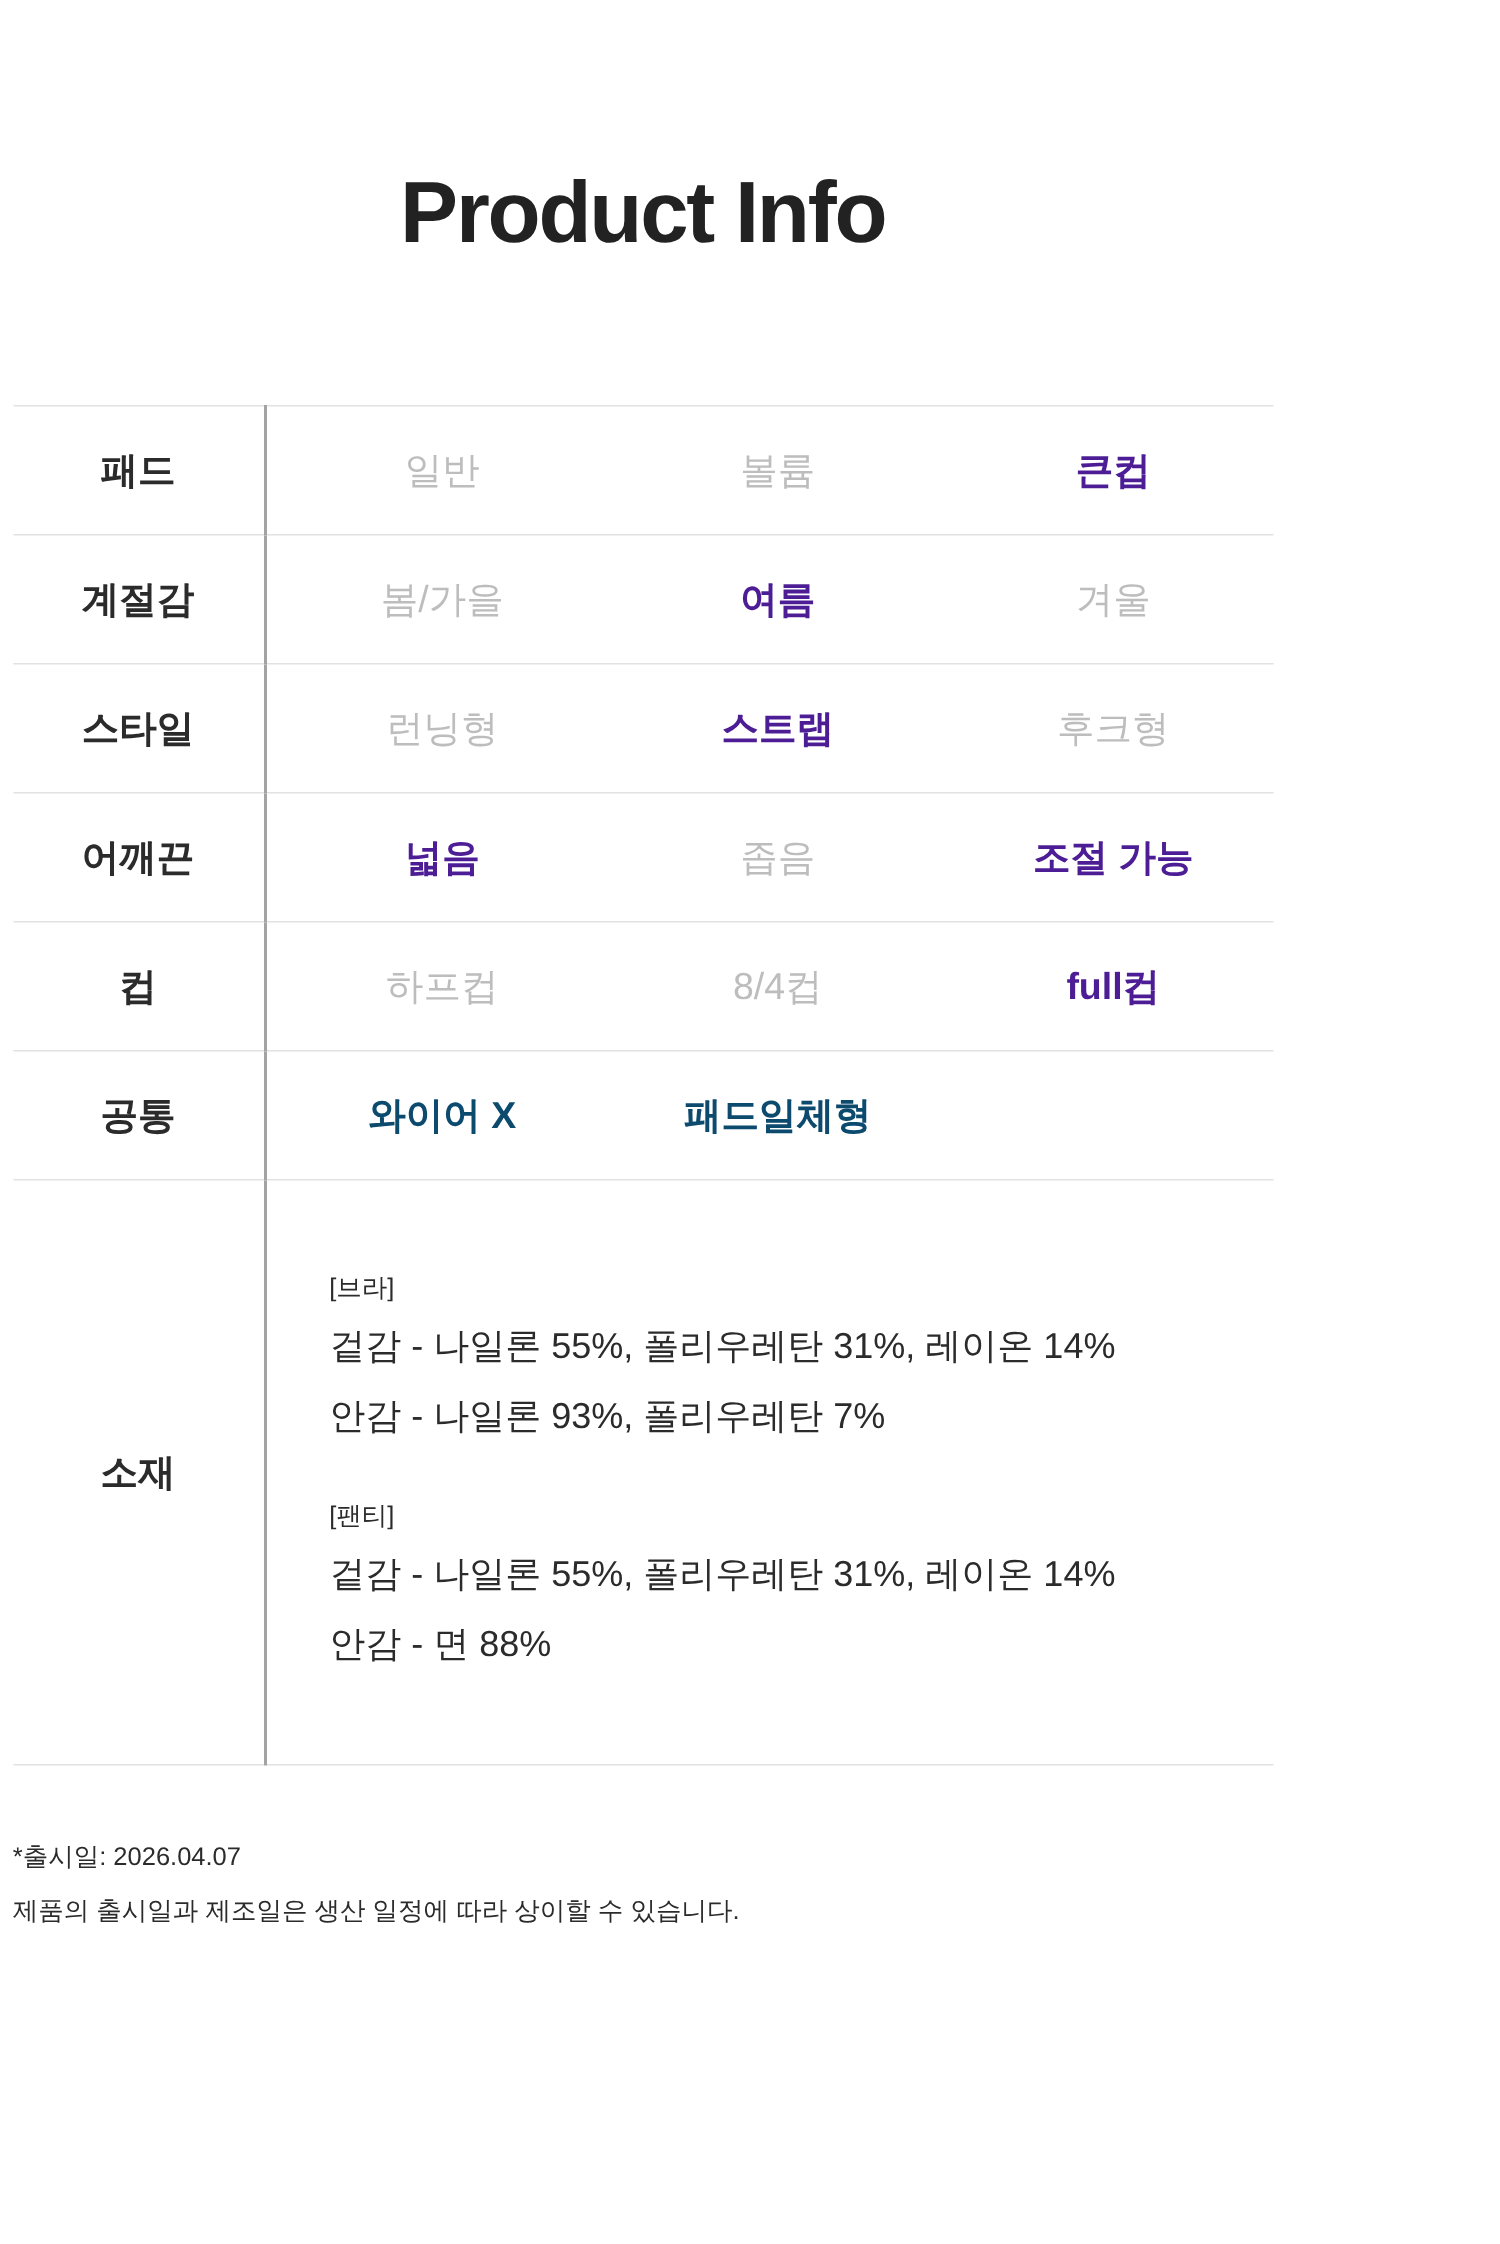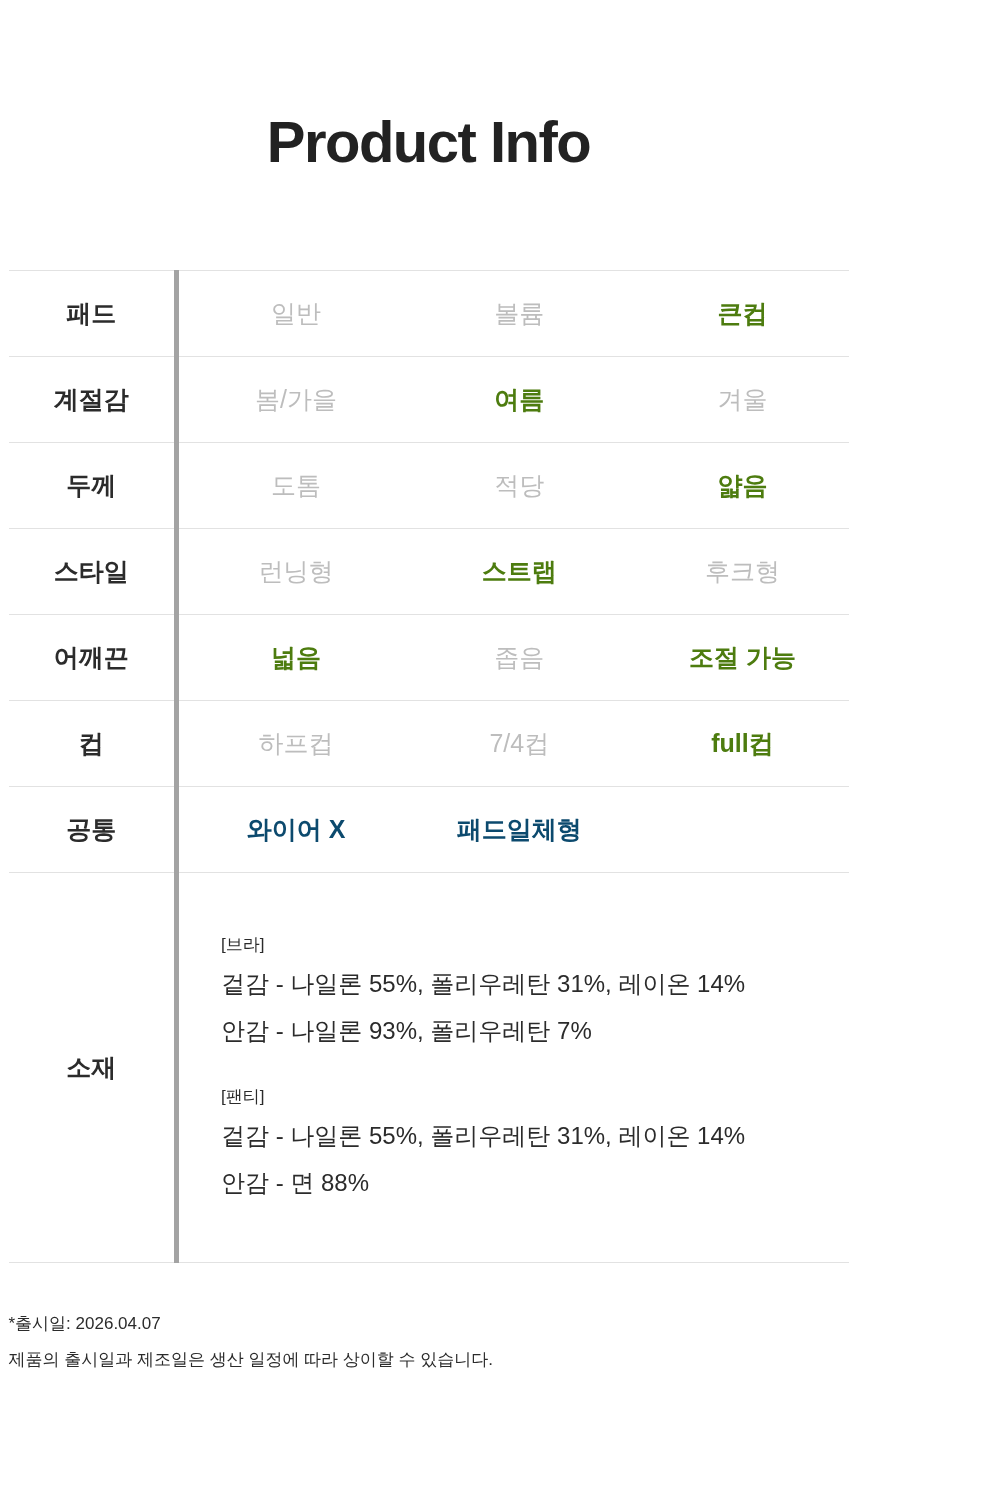--- a/index.html
+++ b/index.html
@@ -52,42 +52,42 @@
     padding: 0;
     vertical-align: middle;
   }
 
   td.rowlabel {
     width: 168px;
     text-align: center;
     font-size: 25px;
     font-weight: 700;
     color: #2b2b2b;
-    border-right: 5px solid #a3a3a3;
+    border-right: 2px solid #a3a3a3;
     height: 85px;
   }
 
   .opts {
     display: flex;
     align-items: center;
     height: 85px;
   }
 
   .opts .opt {
     flex: 1 1 0;
     text-align: center;
     font-size: 25px;
     color: #bdbdbd;
     font-weight: 400;
     white-space: nowrap;
     margin-left: 11px;
   }
 
   .opts .opt.on {
-    color: #4d7c0f;
+    color: #4c1d95;
     font-weight: 700;
   }
 
   
   .opts.common .opt {
     color: #0c4a6e;
     font-weight: 700;
   }
 
   
@@ -147,30 +147,20 @@
         <td class="rowlabel">계절감</td>
         <td>
           <div class="opts">
             <span class="opt">봄/가을</span>
             <span class="opt on">여름</span>
             <span class="opt">겨울</span>
           </div>
         </td>
       </tr>
 
-      <tr>
-        <td class="rowlabel">두께</td>
-        <td>
-          <div class="opts">
-            <span class="opt">도톰</span>
-            <span class="opt">적당</span>
-            <span class="opt on">얇음</span>
-          </div>
-        </td>
-      </tr>
 
       <tr>
         <td class="rowlabel">스타일</td>
         <td>
           <div class="opts">
             <span class="opt">런닝형</span>
             <span class="opt on">스트랩</span>
             <span class="opt">후크형</span>
           </div>
         </td>
@@ -185,21 +175,21 @@
             <span class="opt on">조절 가능</span>
           </div>
         </td>
       </tr>
 
       <tr>
         <td class="rowlabel">컵</td>
         <td>
           <div class="opts">
             <span class="opt">하프컵</span>
-            <span class="opt">7/4컵</span>
+            <span class="opt">8/4컵</span>
             <span class="opt on">full컵</span>
           </div>
         </td>
       </tr>
 
       <tr>
         <td class="rowlabel">공통</td>
         <td>
           <div class="opts common">
             <span class="opt on">와이어 X</span>

